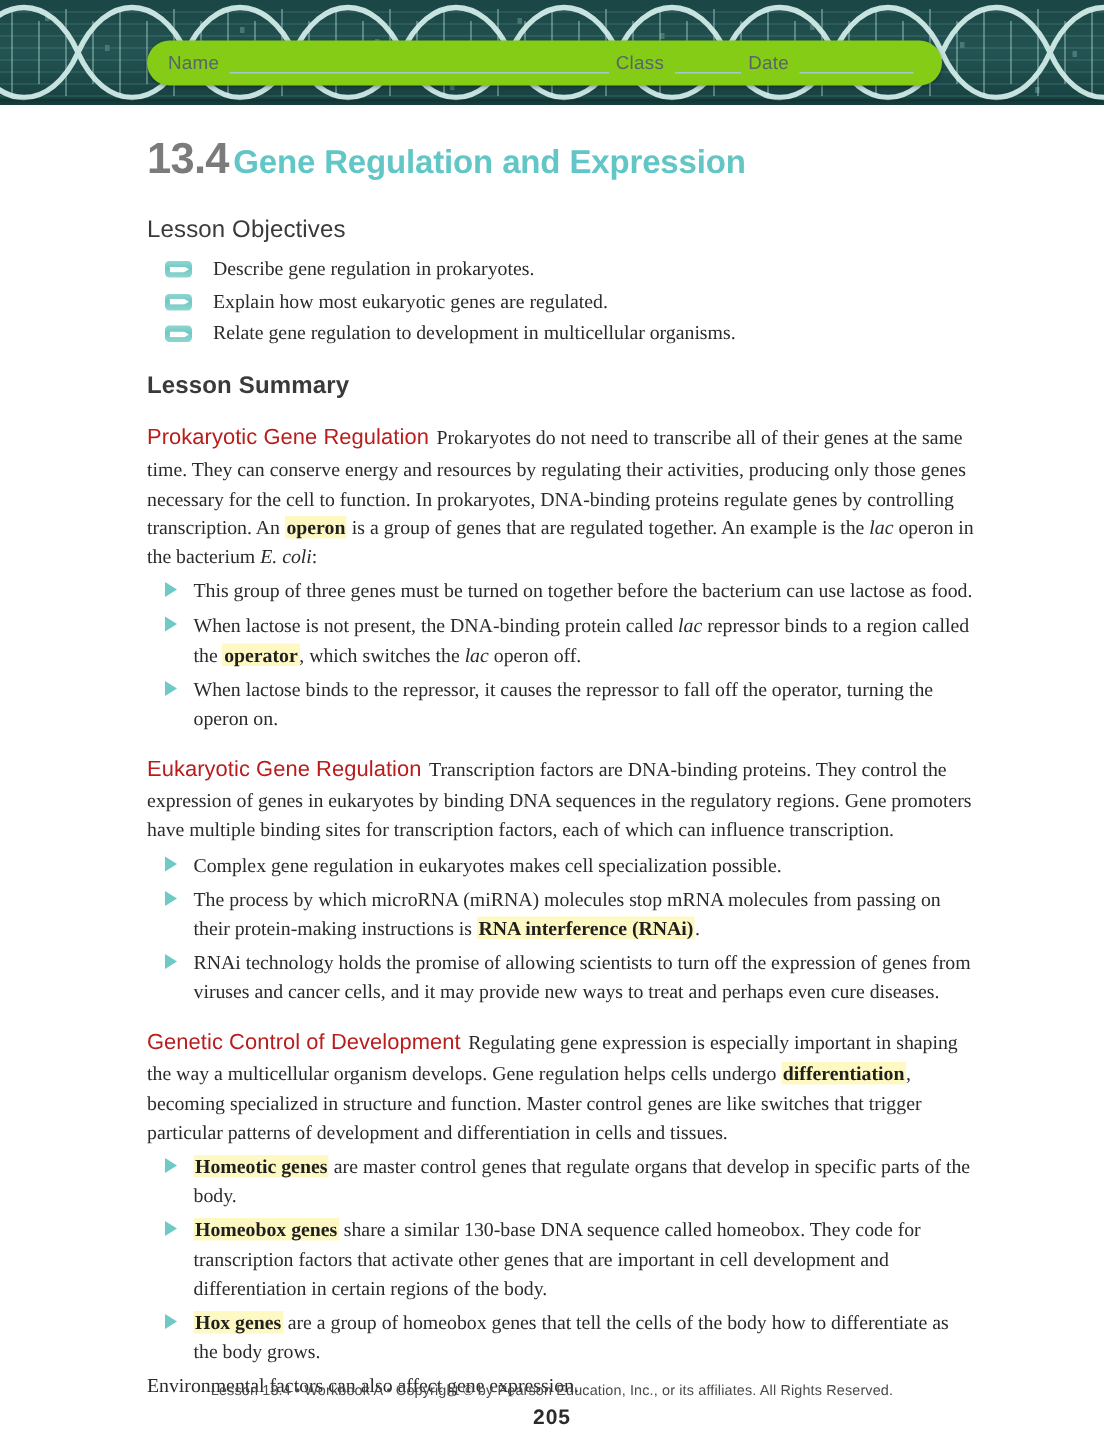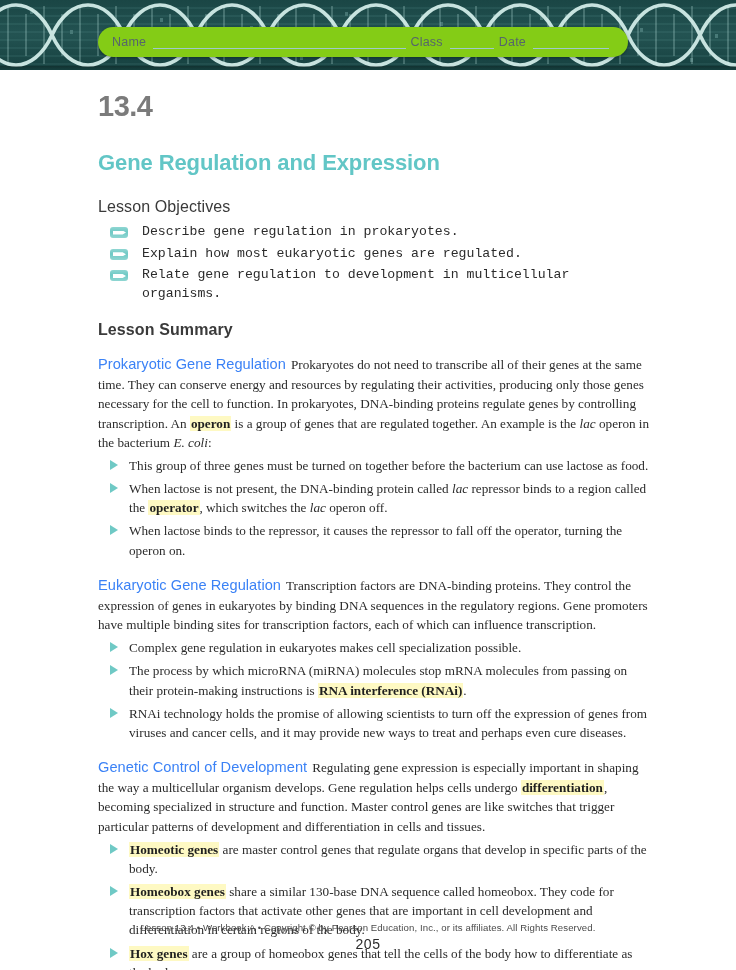--- a/index.html
+++ b/index.html
@@ -66,23 +66,22 @@
 
   
   .page {
     padding: 0 86px 0 98px;
   }
 
   .title-row {
     margin-top: 20px;
     display: flex;
     align-items: baseline;
-    gap: 27px;
-    font-family: "Liberation Sans", "DejaVu Sans", sans-serif;
-    flex-direction: column;
+    gap: 3px;
+    font-family: "Liberation Sans", "DejaVu Sans", sans-serif;
   }
   .title-num {
     font-size: 29px;
     font-weight: bold;
     color: #7b7b7b;
     letter-spacing: -0.5px;
   }
   .title-text {
     font-size: 22px;
     font-weight: bold;
@@ -102,21 +101,20 @@
 
   
   .obj-list { margin: 0; padding: 0; list-style: none; }
   .obj-item {
     display: flex;
     align-items: flex-start;
     margin: 0 0 3px 0;
     font-size: 13.2px;
     line-height: 1.42;
     color: #2b2b2b;
-    font-family: Liberation Mono, monospace;
   }
   .obj-icon {
     flex: 0 0 auto;
     width: 18px; height: 11px;
     border-radius: 3px;
     margin: 4px 14px 0 12px;
     background: linear-gradient(to bottom, #8fd6d2 0%, #6fc9c5 45%, #8fd6d2 100%);
     position: relative;
     overflow: hidden;
   }
@@ -135,21 +133,21 @@
     margin: 0;
     font-size: 13.2px;
     line-height: 1.455;
     text-align: left;
     color: #2b2b2b;
   }
   .sec-head {
     font-family: "Liberation Sans", "DejaVu Sans", sans-serif;
     font-size: 14.6px;
     font-weight: normal;
-    color: #3b82f6;
+    color: #b91c1c;
     letter-spacing: 0.05px;
     margin-right: 5px;
   }
 
   
   .bul-list { margin: 4px 0 0 0; padding: 0; list-style: none; }
   .bul-item {
     display: flex;
     align-items: flex-start;
     margin-bottom: 4px;
@@ -185,21 +183,21 @@
     text-align: center;
     font-family: "Liberation Sans", "DejaVu Sans", sans-serif;
   }
   .footer-line {
     font-size: 9.6px;
     color: #4a4a4a;
     letter-spacing: 0.1px;
   }
   .footer-page {
     font-size: 14px;
-    font-weight: normal;
+    font-weight: bold;
     color: #2b2b2b;
     margin-top: 3px;
     letter-spacing: 0.6px;
   }
 </style>
 </head>
 <body>
 
 <div class="banner">
   <svg class="banner-svg" viewBox="0 0 736 70" preserveAspectRatio="none">

